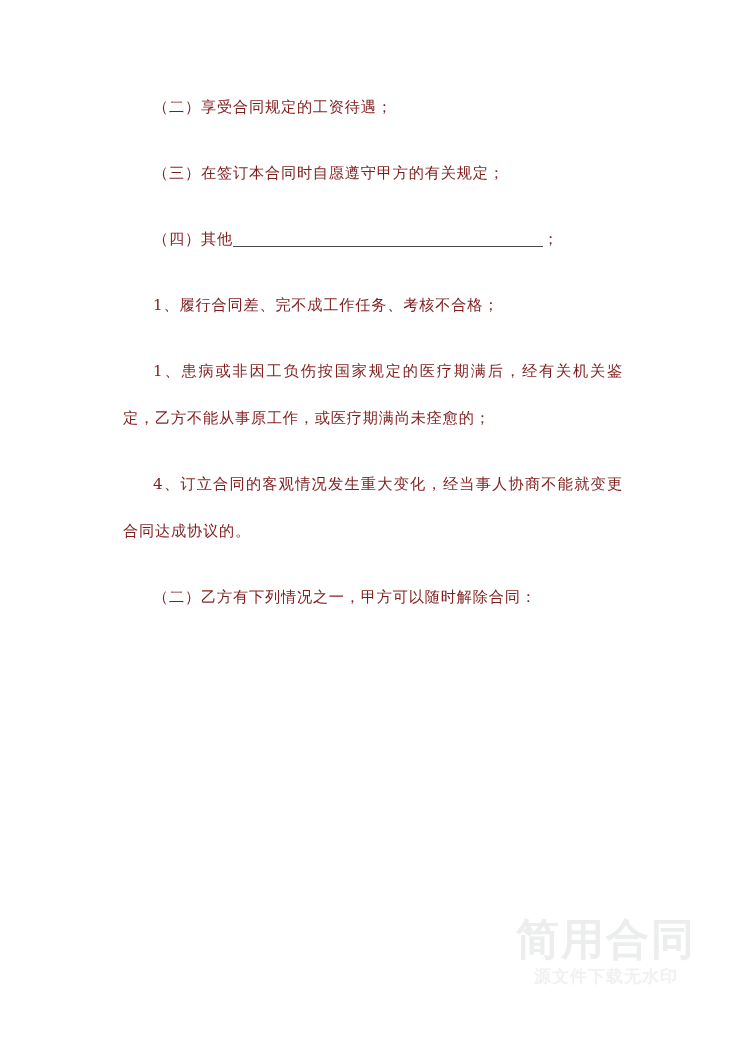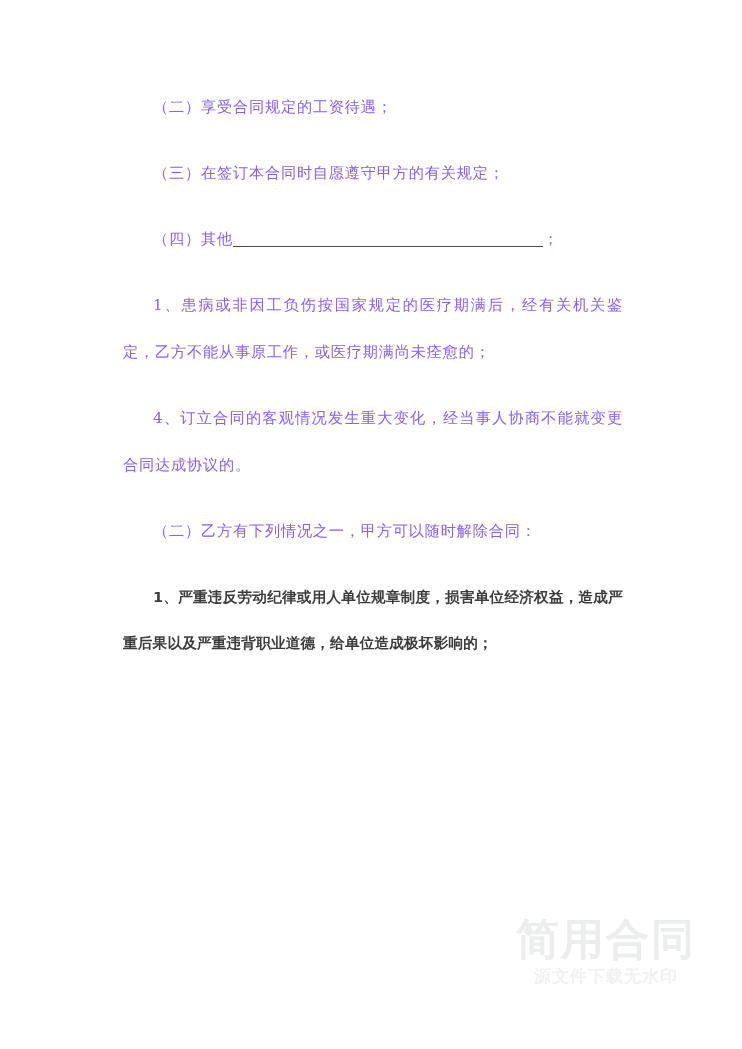--- a/index.html
+++ b/index.html
@@ -23,21 +23,21 @@
   .doc-body {
     position: absolute;
     left: 123px;
     top: 84px;
     width: 500px;
   }
 
   .para {
     font-size: 15.2px;
     line-height: 47px;
-    color: #8b5cf6;
+    color: #7f1d1d;
     text-align: justify;
     text-justify: inter-ideograph;
     letter-spacing: 0.8px;
     margin: 0 0 19px 0;
     text-indent: 30px;
     font-weight: 400;
   }
 
   .para:last-child {
     margin-bottom: 0;
@@ -100,29 +100,29 @@
   <div class="doc-body">
 
     <p class="para">（二）享受合同规定的工资待遇；</p>
 
     <p class="para">（三）在签订本合同时自愿遵守甲方的有关规定；</p>
 
     <p class="para"><span>（四）其他</span><span class="blank-line"></span><span>；</span></p>
 
 
 
+    <p class="para">1、履行合同差、完不成工作任务、考核不合格；</p>
 
 
     <p class="para">1、患病或非因工负伤按国家规定的医疗期满后，经有关机关鉴定，乙方不能从事原工作，或医疗期满尚未痊愈的；</p>
 
     <p class="para">4、订立合同的客观情况发生重大变化，经当事人协商不能就变更合同达成协议的。</p>
 
     <p class="para">（二）乙方有下列情况之一，甲方可以随时解除合同：</p>
 
-    <p class="para heavy">1、严重违反劳动纪律或用人单位规章制度，损害单位经济权益，造成严重后果以及严重违背职业道德，给单位造成极坏影响的；</p>
 
   </div>
 
   <div class="watermark">
     <div class="watermark-title">简用合同</div>
     <div class="watermark-sub">源文件下载无水印</div>
   </div>
 
 </div>
 

